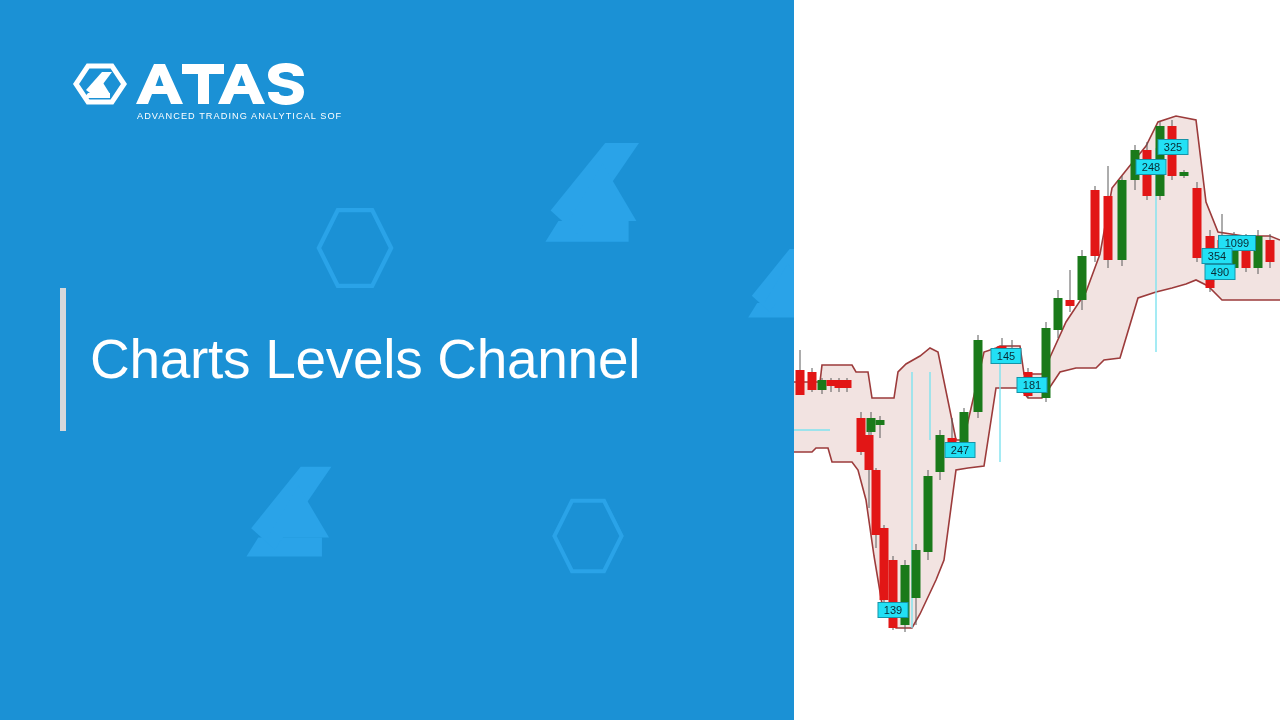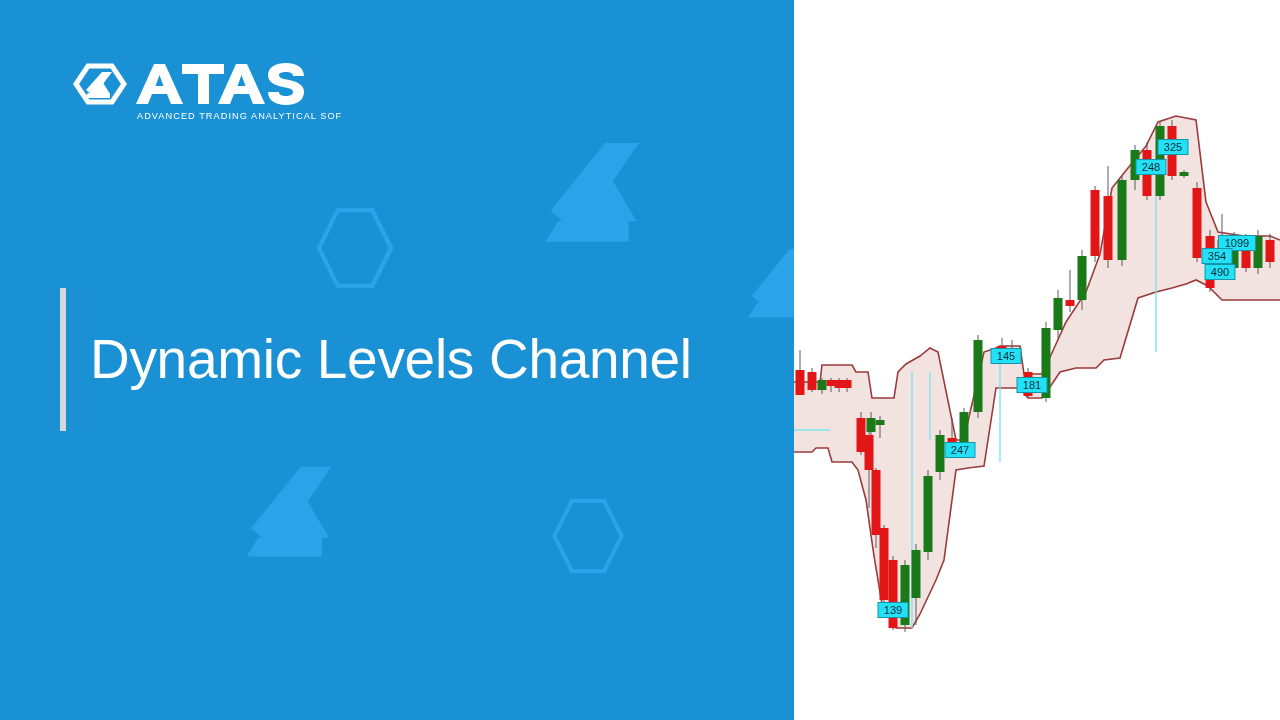--- a/index.html
+++ b/index.html
@@ -292,19 +292,19 @@
                    C232 38 225 43 214 43 C203 43 196 38 196 30 Z"></path>
         </g>
 
         <text x="65" y="57" fill="#ffffff" font-family="Liberation Sans, sans-serif" font-size="9.2" letter-spacing="1.05" id="logo-tagline-text">ADVANCED TRADING ANALYTICAL SOFTWARE</text>
       </svg>
     </div>
 
     <div id="title-block">
       <div id="title-bar"></div>
       <div id="title-text">
-        <div class="title-line">Dynamic Levels Channel</div>
+        <div class="title-line">Charts Levels Channel</div>
       </div>
     </div>
 
   </div>
 
 </div>
 
 </body></html>

